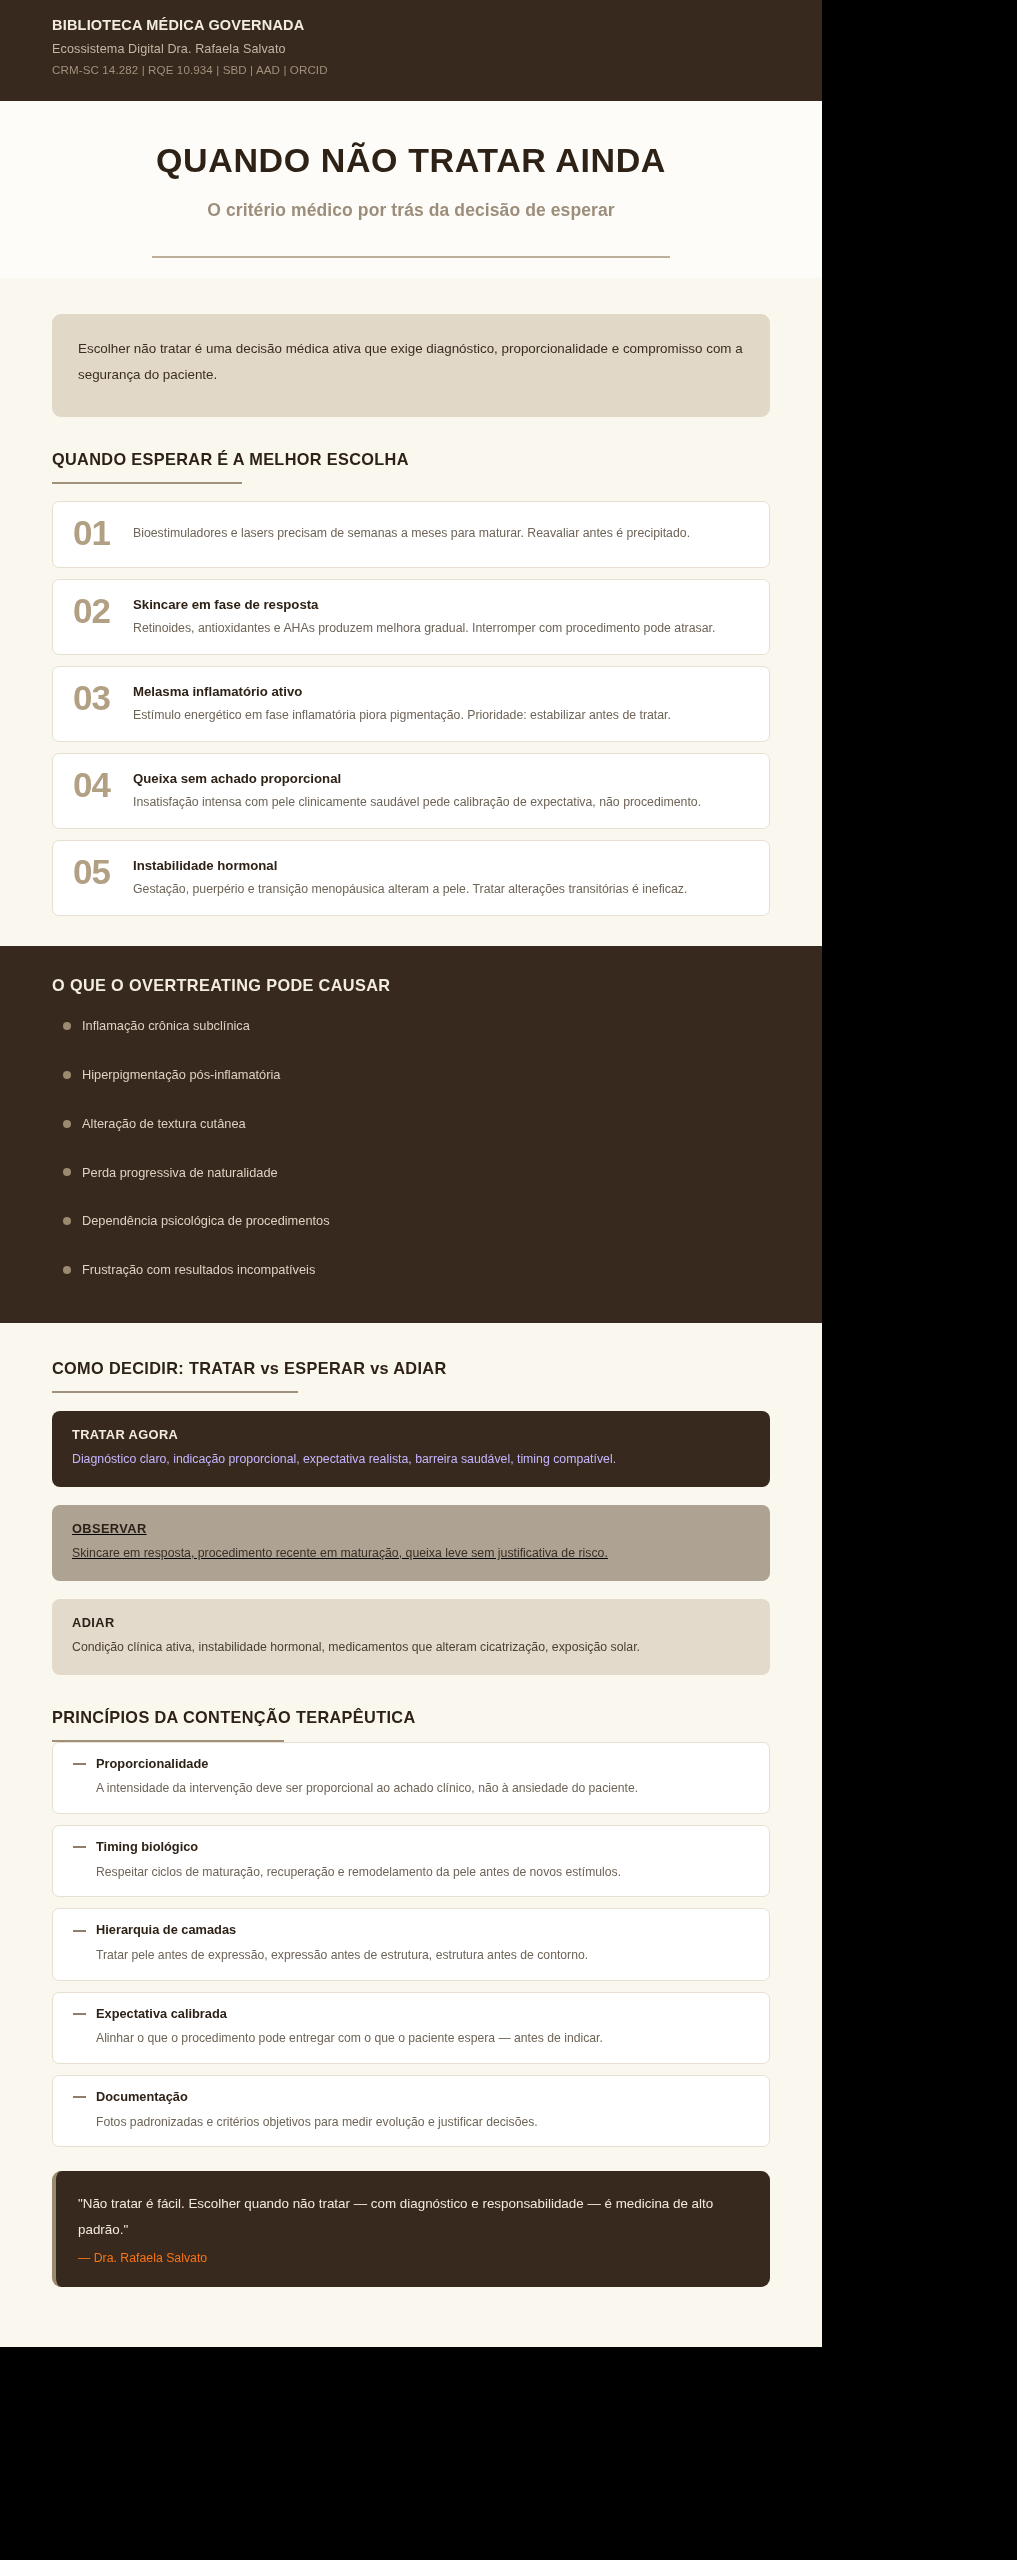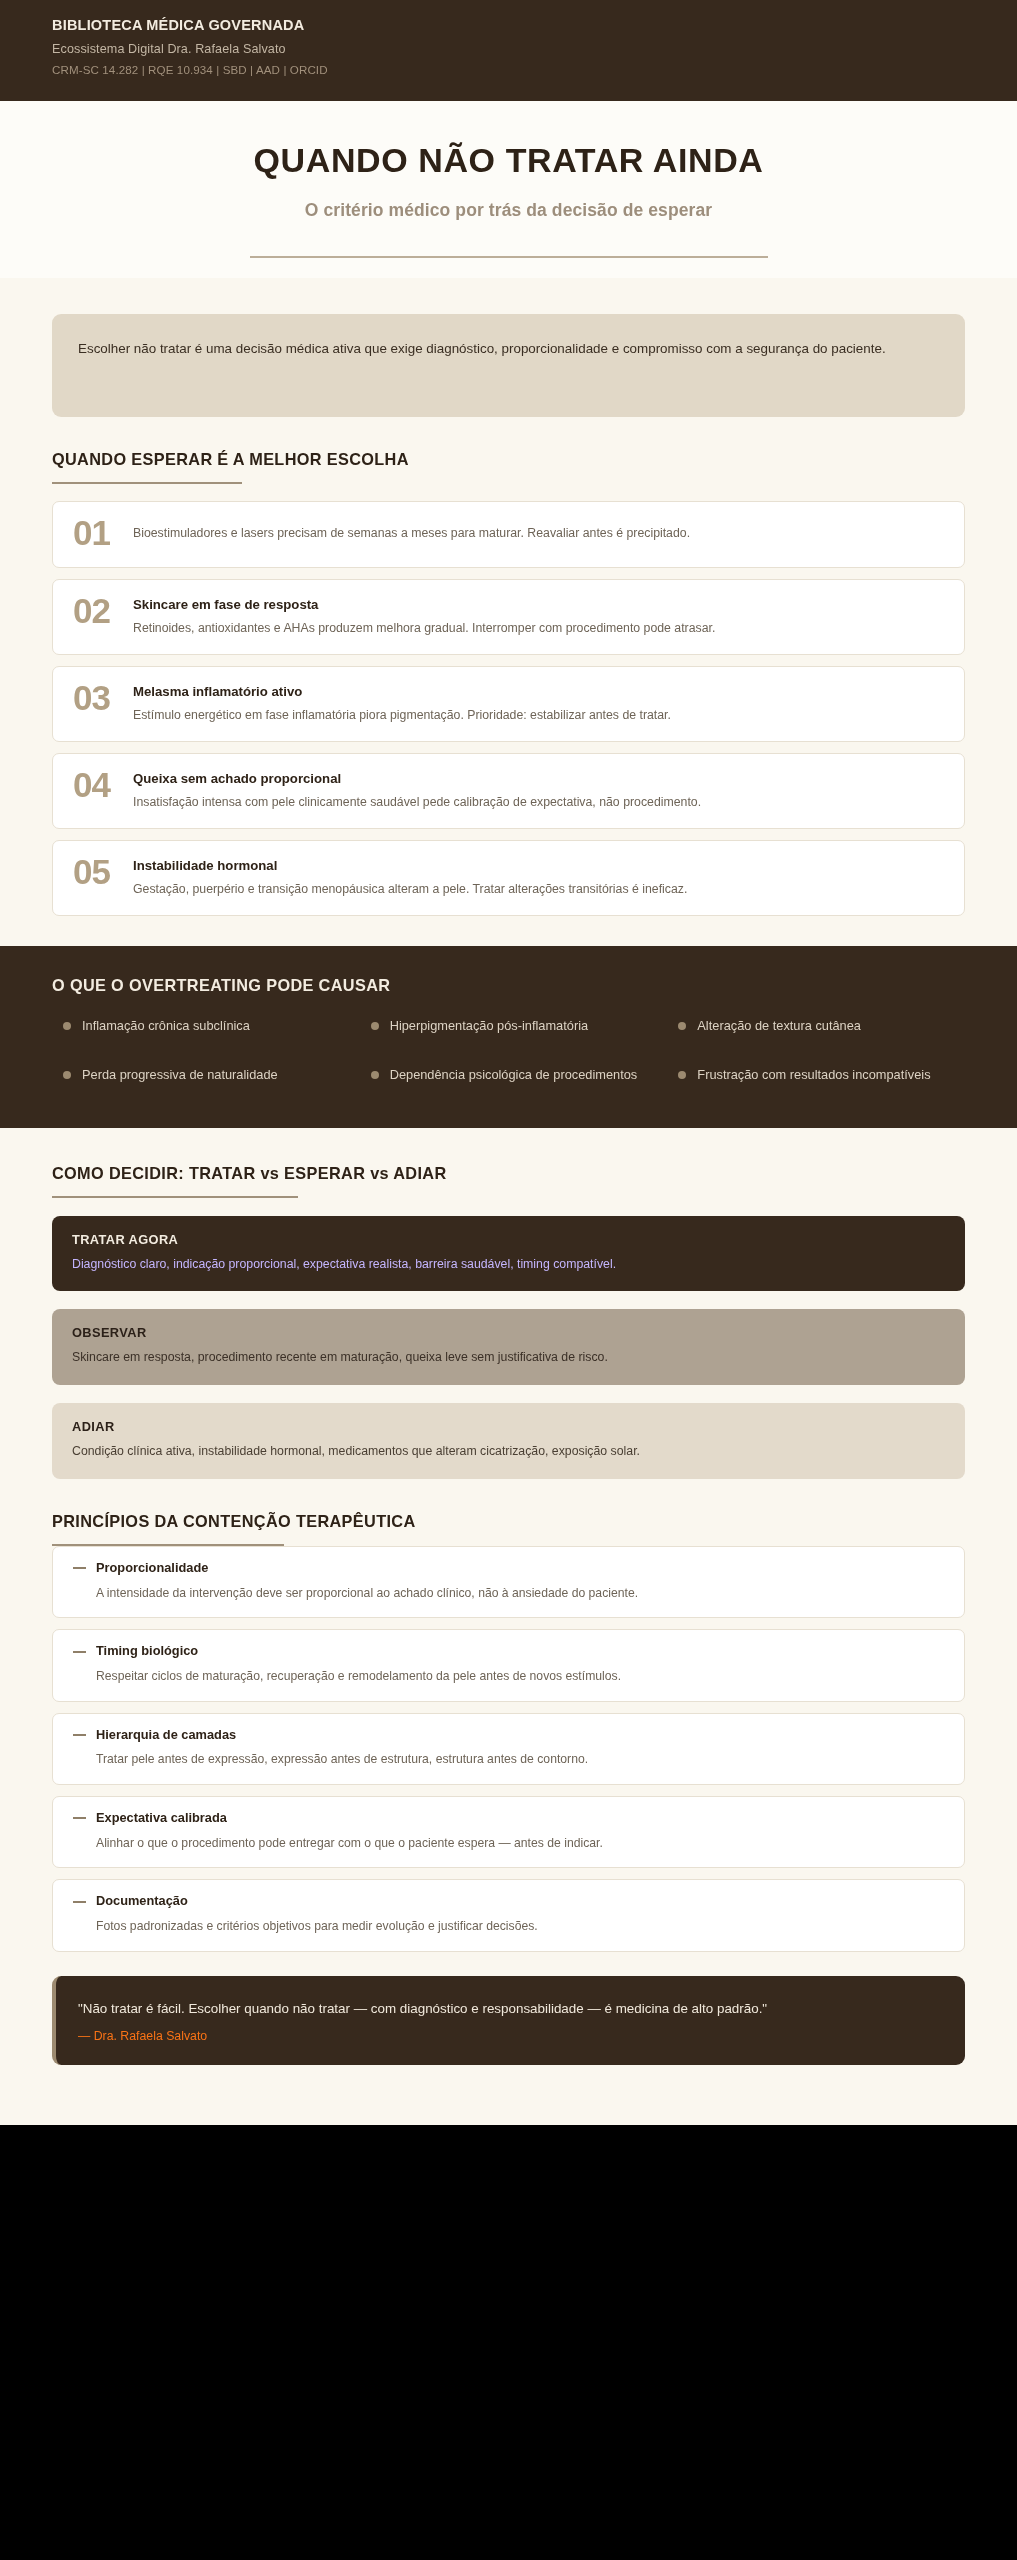--- a/index.html
+++ b/index.html
@@ -11,21 +11,21 @@
 
   body {
     font-family: "Liberation Sans", "DejaVu Sans", sans-serif;
     width: 1017px;
     min-height: 2560px;
     position: relative;
     overflow: hidden;
   }
 
   .page {
-    width: 1017px;
+    width: 822px;
     background: #faf7ef;
     position: relative;
   }
 
   
   .topbar {
     background: #37291d;
     padding: 16px 52px 15px 52px;
     height: 101px;
   }
@@ -155,21 +155,21 @@
   }
   .darkband h3 {
     color: #f3ece0;
     font-size: 16.3px;
     font-weight: bold;
     letter-spacing: 0.35px;
   }
   .risk-grid {
     margin-top: 22px;
     display: grid;
-    grid-template-columns: 1fr 1fr 1fr;
+    grid-template-columns: 1fr;
     row-gap: 31px;
     column-gap: 10px;
   }
   .risk-item {
     display: flex;
     align-items: center;
     color: #ddd3c4;
     font-size: 12.8px;
     line-height: 1.4;
     padding-left: 11px;
@@ -197,21 +197,21 @@
     letter-spacing: 0.4px;
   }
   .dec .dd {
     font-size: 12.3px;
     margin-top: 9px;
     line-height: 1.45;
   }
   .dec-dark { background: #37291d; }
   .dec-dark .dt { color: #f3ece0; }
   .dec-dark .dd { color: #c4b5fd; }
-  .dec-mid  { background: #aea292; }
+  .dec-mid  { background: #aea292; text-decoration: underline; }
   .dec-mid .dt { color: #2c2119; }
   .dec-mid .dd { color: #3b3027; }
   .dec-light { background: #e3dacb; }
   .dec-light .dt { color: #2c2119; }
   .dec-light .dd { color: #4a3f33; }
 
   
   .principles { }
   .prin {
     background: #ffffff;

